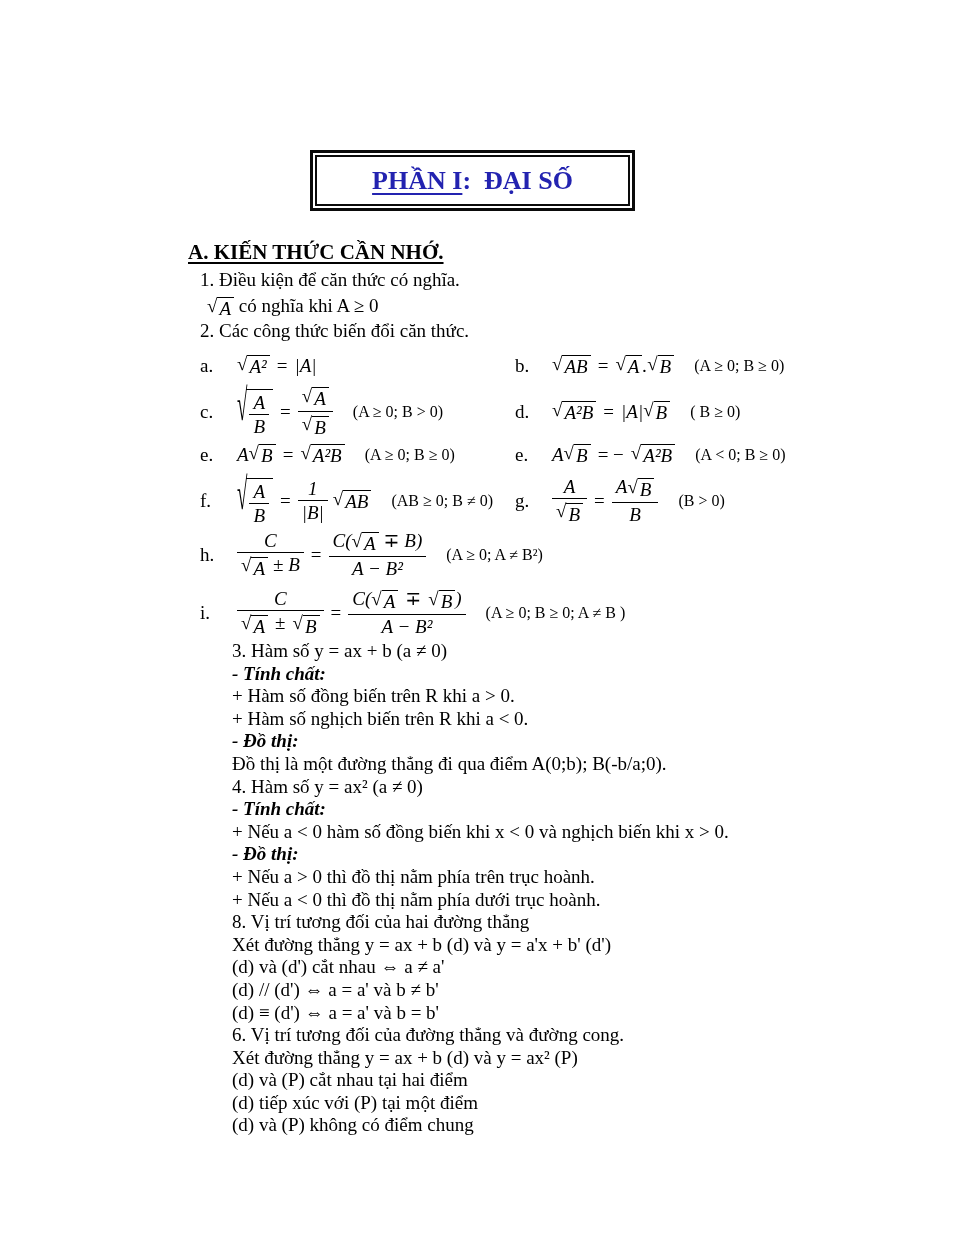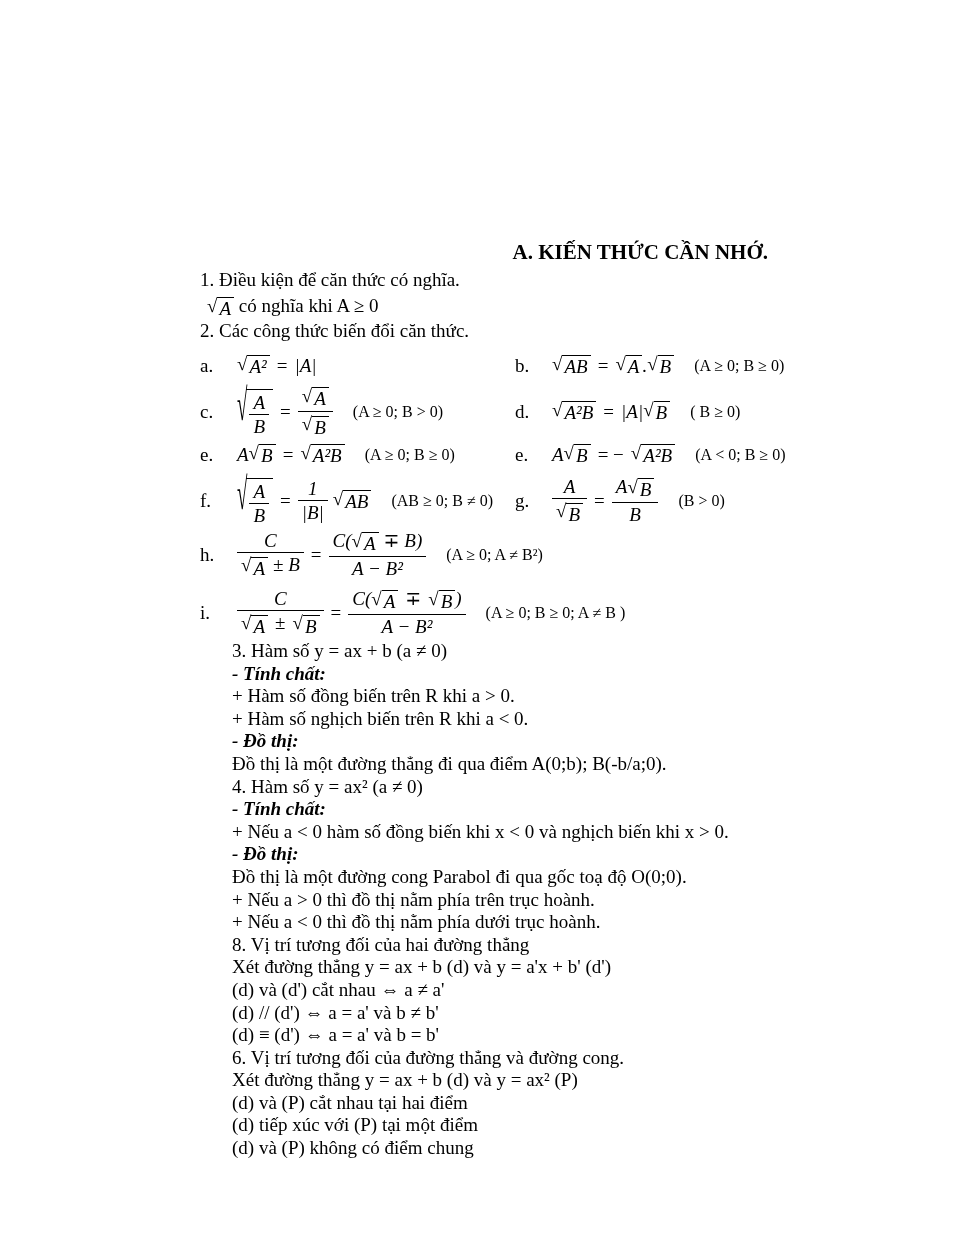--- a/index.html
+++ b/index.html
@@ -7,22 +7,22 @@
         font-family:"Liberation Serif","DejaVu Serif",serif;color:#000;}
   
   .titlebox{position:absolute;top:150px;left:310px;width:325px;height:61px;
             border:3px solid #0a0a0a;padding:2px;box-sizing:border-box;background:#fff;}
   .titlebox-in{border:2px solid #0a0a0a;width:100%;height:100%;box-sizing:border-box;
                display:flex;align-items:center;justify-content:center;}
   .tb-text{font-size:26px;font-weight:bold;color:#2323b0;white-space:pre;}
   .tb-part{text-decoration:underline;text-decoration-thickness:2px;text-underline-offset:4px;}
   
   .content{position:absolute;left:200px;top:240px;width:580px;}
-  .heading{font-size:21px;font-weight:bold;text-underline-offset:3px;
-           text-align:right;margin:0 0 4px;position:relative;left:-12px;}
+  .heading{font-size:21px;font-weight:bold;text-decoration:underline;text-underline-offset:3px;
+           text-align:left;margin:0 0 4px;position:relative;left:-12px;}
   .ln{margin:0;font-size:19px;line-height:22.6px;}
   .b{font-weight:normal;}
   .bi{font-weight:bold;font-style:italic;}
   .mathline{line-height:28px;padding-left:7px;}
   
   .math{display:inline-flex;align-items:center;font-style:italic;font-size:19px;white-space:nowrap;}
   .op{font-style:normal;margin:0 7px;}
   .t{font-style:italic;}
   .gap{margin-left:5px;}
   .cond{font-size:16px;margin-left:20px;white-space:nowrap;text-align:right;}
@@ -48,20 +48,25 @@
   .r-h{height:52px;margin-bottom:4px;}
   .r-i{height:56px;}
   
   .textblock{position:absolute;left:200px;top:640px;width:640px;margin-left:32px;}
 </style>
 </head>
 <body>
 
 <div class="page">
 
+  <div class="titlebox">
+    <div class="titlebox-in">
+      <span class="tb-text"><span class="tb-part">PHẦN I</span><span>:</span>  <span>ĐẠI SỐ</span></span>
+    </div>
+  </div>
 
   <div class="content">
     <h2 class="heading">A. KIẾN THỨC CẦN NHỚ.</h2>
 
     <p class="ln b">1. Điều kiện để căn thức có nghĩa.</p>
     <p class="ln mathline"><span class="sq">
           <span class="sgn">√</span>
           <span class="rad">A</span>
         </span><span> có nghĩa khi A ≥ 0</span></p>
     <p class="ln b">2. Các công thức biến đổi căn thức.</p>
@@ -278,21 +283,20 @@
     <p class="ln bi">- Tính chất:</p>
     <p class="ln">+ Hàm số đồng biến trên R khi a &gt; 0.</p>
     <p class="ln">+ Hàm số nghịch biến trên R khi a &lt; 0.</p>
     <p class="ln bi">- Đồ thị:</p>
     <p class="ln">Đồ thị là một đường thẳng đi qua điểm A(0;b); B(-b/a;0).</p>
 
     <p class="ln b">4. Hàm số y = ax² (a ≠ 0)</p>
     <p class="ln bi">- Tính chất:</p>
     <p class="ln">+ Nếu a &lt; 0 hàm số đồng biến khi x &lt; 0 và nghịch biến khi x &gt; 0.</p>
     <p class="ln bi">- Đồ thị:</p>
-    <p class="ln">Đồ thị là một đường cong Parabol đi qua gốc toạ độ O(0;0).</p>
     <p class="ln">+ Nếu a &gt; 0 thì đồ thị nằm phía trên trục hoành.</p>
     <p class="ln">+ Nếu a &lt; 0 thì đồ thị nằm phía dưới trục hoành.</p>
 
     <p class="ln b">8. Vị trí tương đối của hai đường thẳng</p>
     <p class="ln">Xét đường thẳng y = ax + b (d) và y = a'x + b' (d')</p>
     <p class="ln">(d) và (d') cắt nhau ⇔ a ≠ a'</p>
     <p class="ln">(d) // (d') ⇔ a = a' và b ≠ b'</p>
     <p class="ln">(d) ≡ (d') ⇔ a = a' và b = b'</p>
 
     <p class="ln b">6. Vị trí tương đối của đường thẳng và đường cong.</p>

